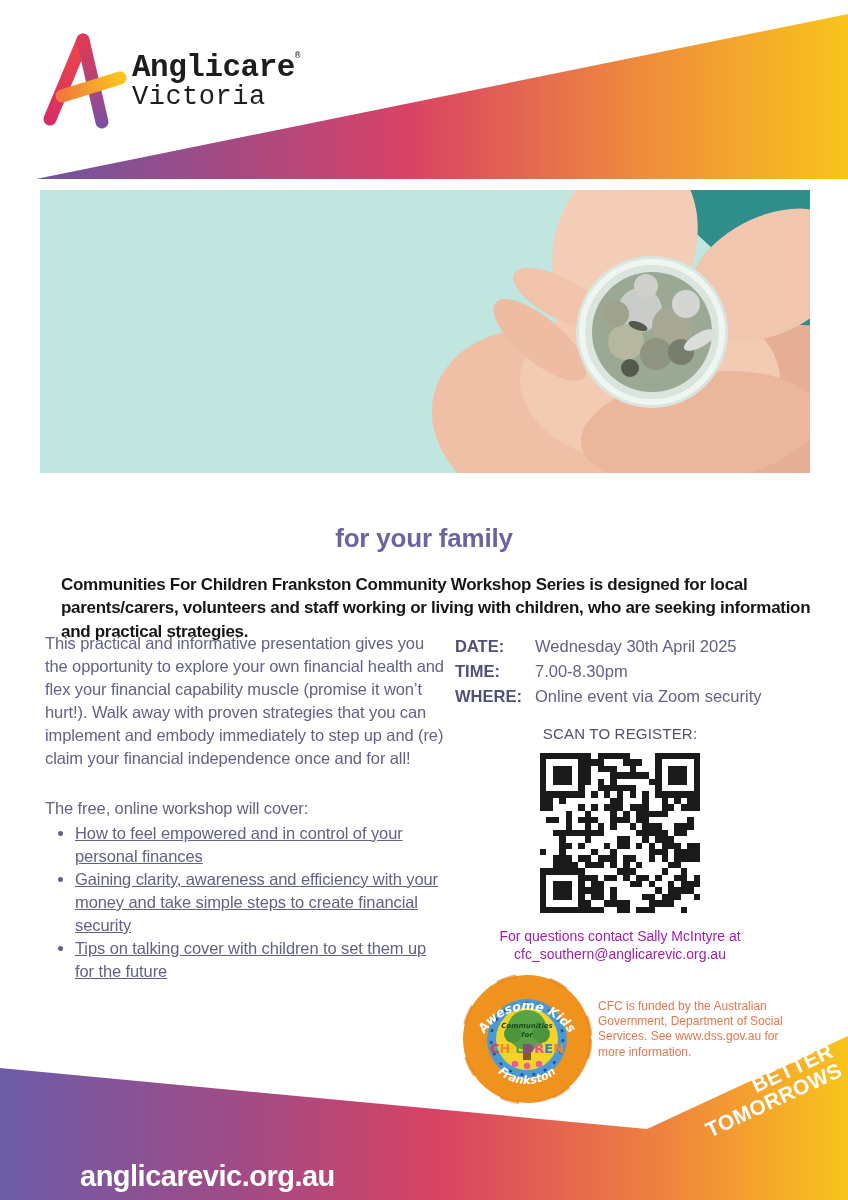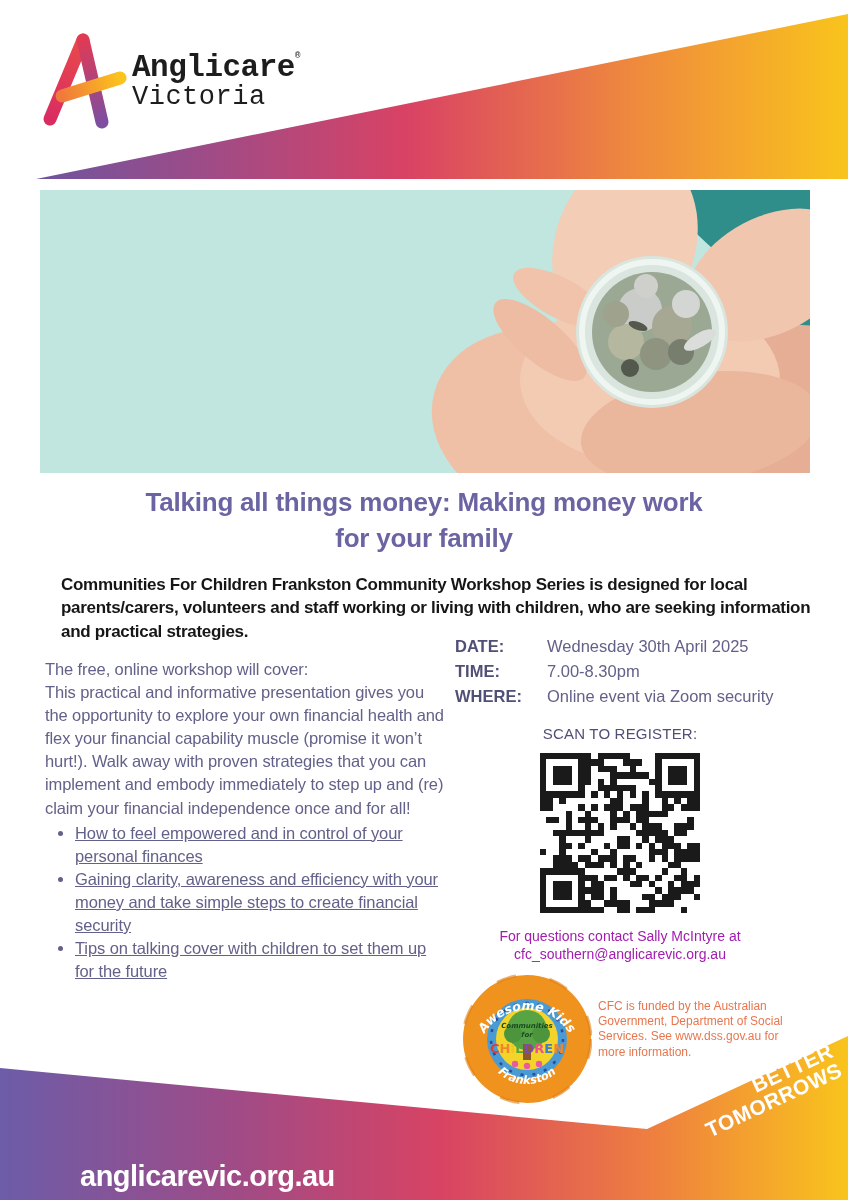--- a/index.html
+++ b/index.html
@@ -28,21 +28,21 @@
     position:absolute;left:61px;top:556px;width:768px;
     font-size:17px;font-weight:bold;color:#161616;line-height:1.38;letter-spacing:-0.3px;
   }
   .left-col{position:absolute;left:45px;top:632px;width:402px;}
   .facil-heading{font-size:20px;font-weight:bold;color:#6b64a3;margin:0 0 10px 0;letter-spacing:-0.2px;}
   .body-text{font-size:16.5px;color:#626189;line-height:1.4;letter-spacing:-0.1px;margin:0;}
   .covers{margin-top:26px;}
   .left-col ul{margin:2px 0 0 0;padding-left:30px;text-decoration:underline;}
   .left-col li{margin:0;padding:0;}
   .right-col{position:absolute;left:455px;top:634px;width:356px;}
-  .event-row{display:flex;line-height:25px;gap:12px;}
+  .event-row{display:flex;line-height:25px;}
   .event-label{width:80px;font-size:16.5px;font-weight:bold;color:#504f76;flex:none;}
   .event-value{font-size:16.5px;color:#626189;}
   .register{margin-top:16px;text-align:center;width:330px;}
   .scan-label{font-size:15px;font-weight:normal;color:#504f76;letter-spacing:0.2px;}
   .qr-wrap{width:168px;height:168px;margin:11px auto 0 auto;background:#fff;padding:0;}
   #qr{display:grid;grid-template-columns:repeat(25,1fr);grid-template-rows:repeat(25,1fr);width:160px;height:160px;margin:4px;}
   #qr .b{background:#1a1a1a;}
   .contact{margin-top:7px;font-size:14px;color:#a21caf;line-height:1.28;}
   
   .cfc-badge{position:absolute;left:462px;top:974px;width:130px;height:130px;}
@@ -131,29 +131,29 @@
     <circle cx="646" cy="114" r="14" fill="#d4d6d3"></circle>
     <circle cx="576" cy="124" r="13" fill="#9fa28c"></circle>
     <circle cx="641" cy="162" r="13" fill="#777e6e"></circle>
     <circle cx="606" cy="96" r="12" fill="#cfcfcb"></circle>
     <circle cx="590" cy="178" r="9" fill="#54594d"></circle>
     <ellipse cx="660" cy="150" rx="18" ry="7" fill="#daddd9" transform="rotate(-30 660 150)"></ellipse>
     <ellipse cx="598" cy="136" rx="10" ry="4" fill="#54594d" transform="rotate(20 598 136)"></ellipse>
   </svg>
 
   <h1 class="title">
-    <span>Talking all things money: Making money work</span><br>
+    <br>
     <span>for your family</span>
   </h1>
 
   <p class="intro">Communities For Children Frankston Community Workshop Series is designed for local parents/carers, volunteers and staff working or living with children, who are seeking information and practical strategies.</p>
 
   <div class="left-col">
+    <p class="body-text">This practical and informative presentation gives you the opportunity to explore your own financial health and flex your financial capability muscle (promise it won’t hurt!). Walk away with proven strategies that you can implement and embody immediately to step up and (re) claim your financial independence once and for all!</p>
     <p class="body-text covers">The free, online workshop will cover:</p>
-    <p class="body-text">This practical and informative presentation gives you the opportunity to explore your own financial health and flex your financial capability muscle (promise it won’t hurt!). Walk away with proven strategies that you can implement and embody immediately to step up and (re) claim your financial independence once and for all!</p>
     <ul class="body-text">
       <li>How to feel empowered and in control of your personal finances</li>
       <li>Gaining clarity, awareness and efficiency with your money and take simple steps to create financial security</li>
       <li>Tips on talking cover with children to set them up for the future</li>
     </ul>
   </div>
 
   <div class="right-col">
     <div class="event-row">
       <span class="event-label">DATE:</span>

